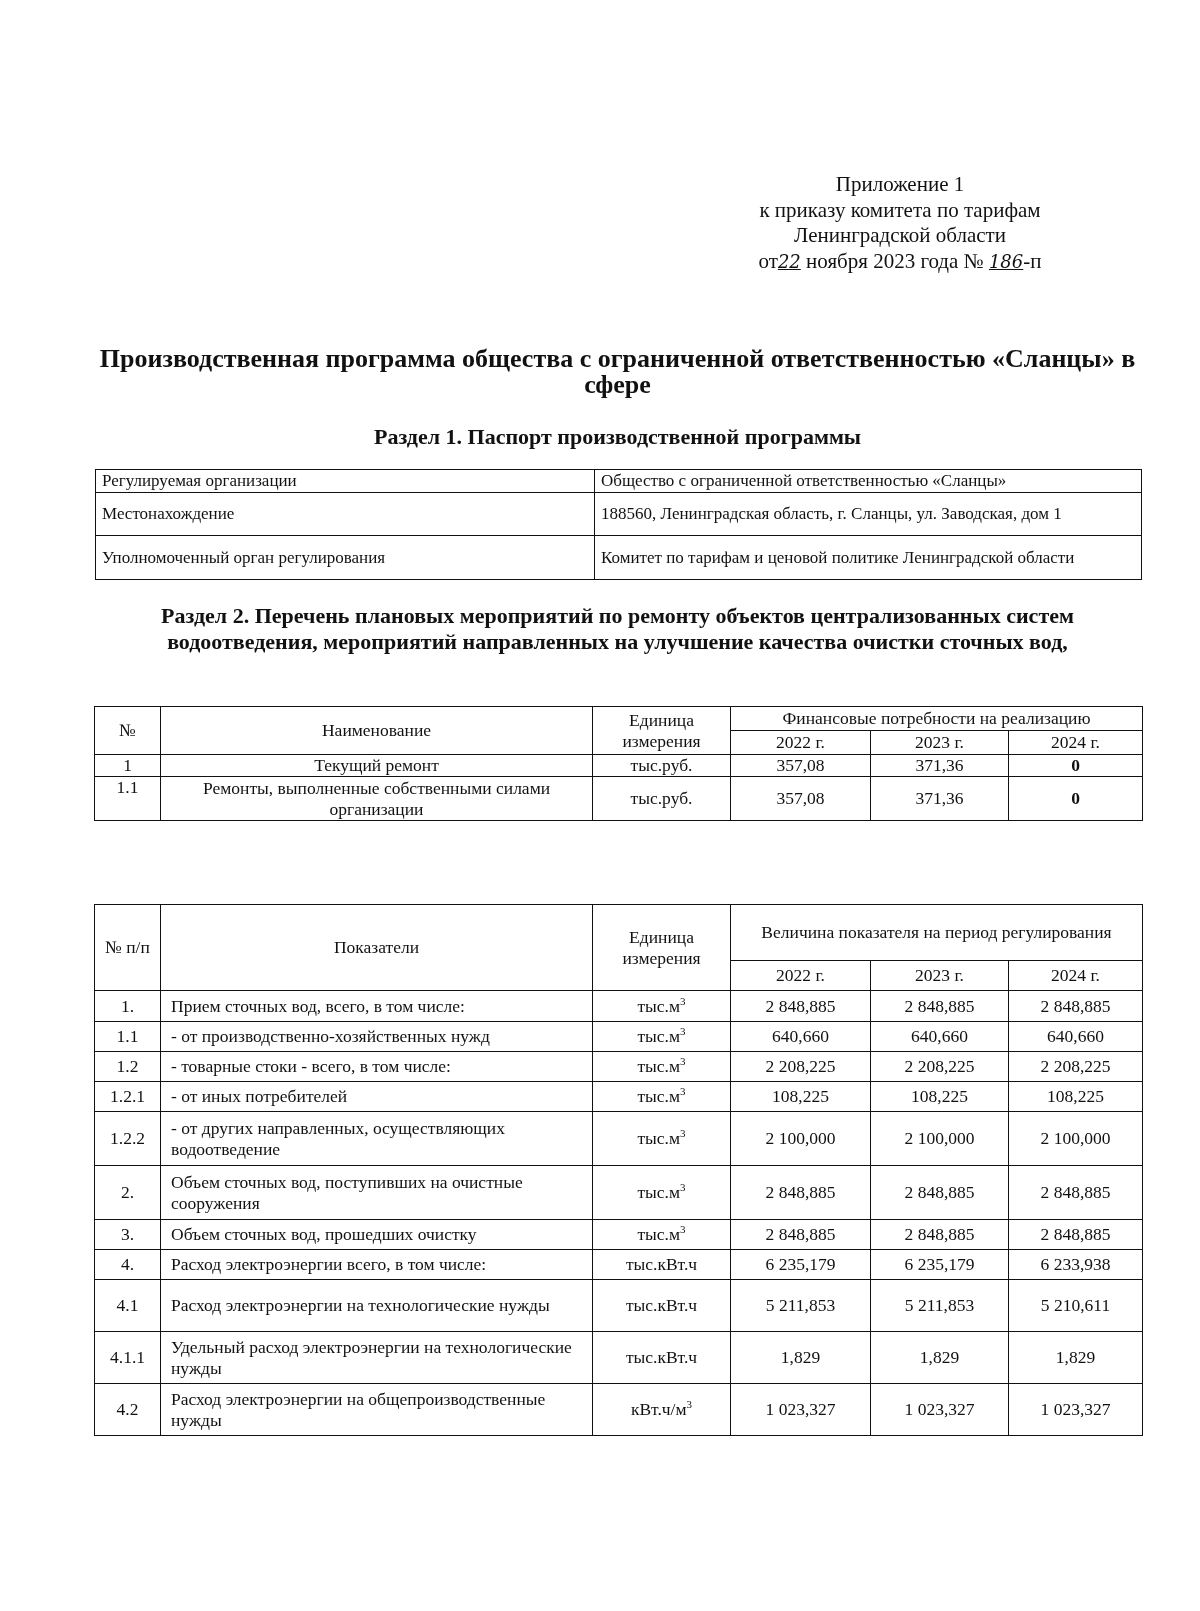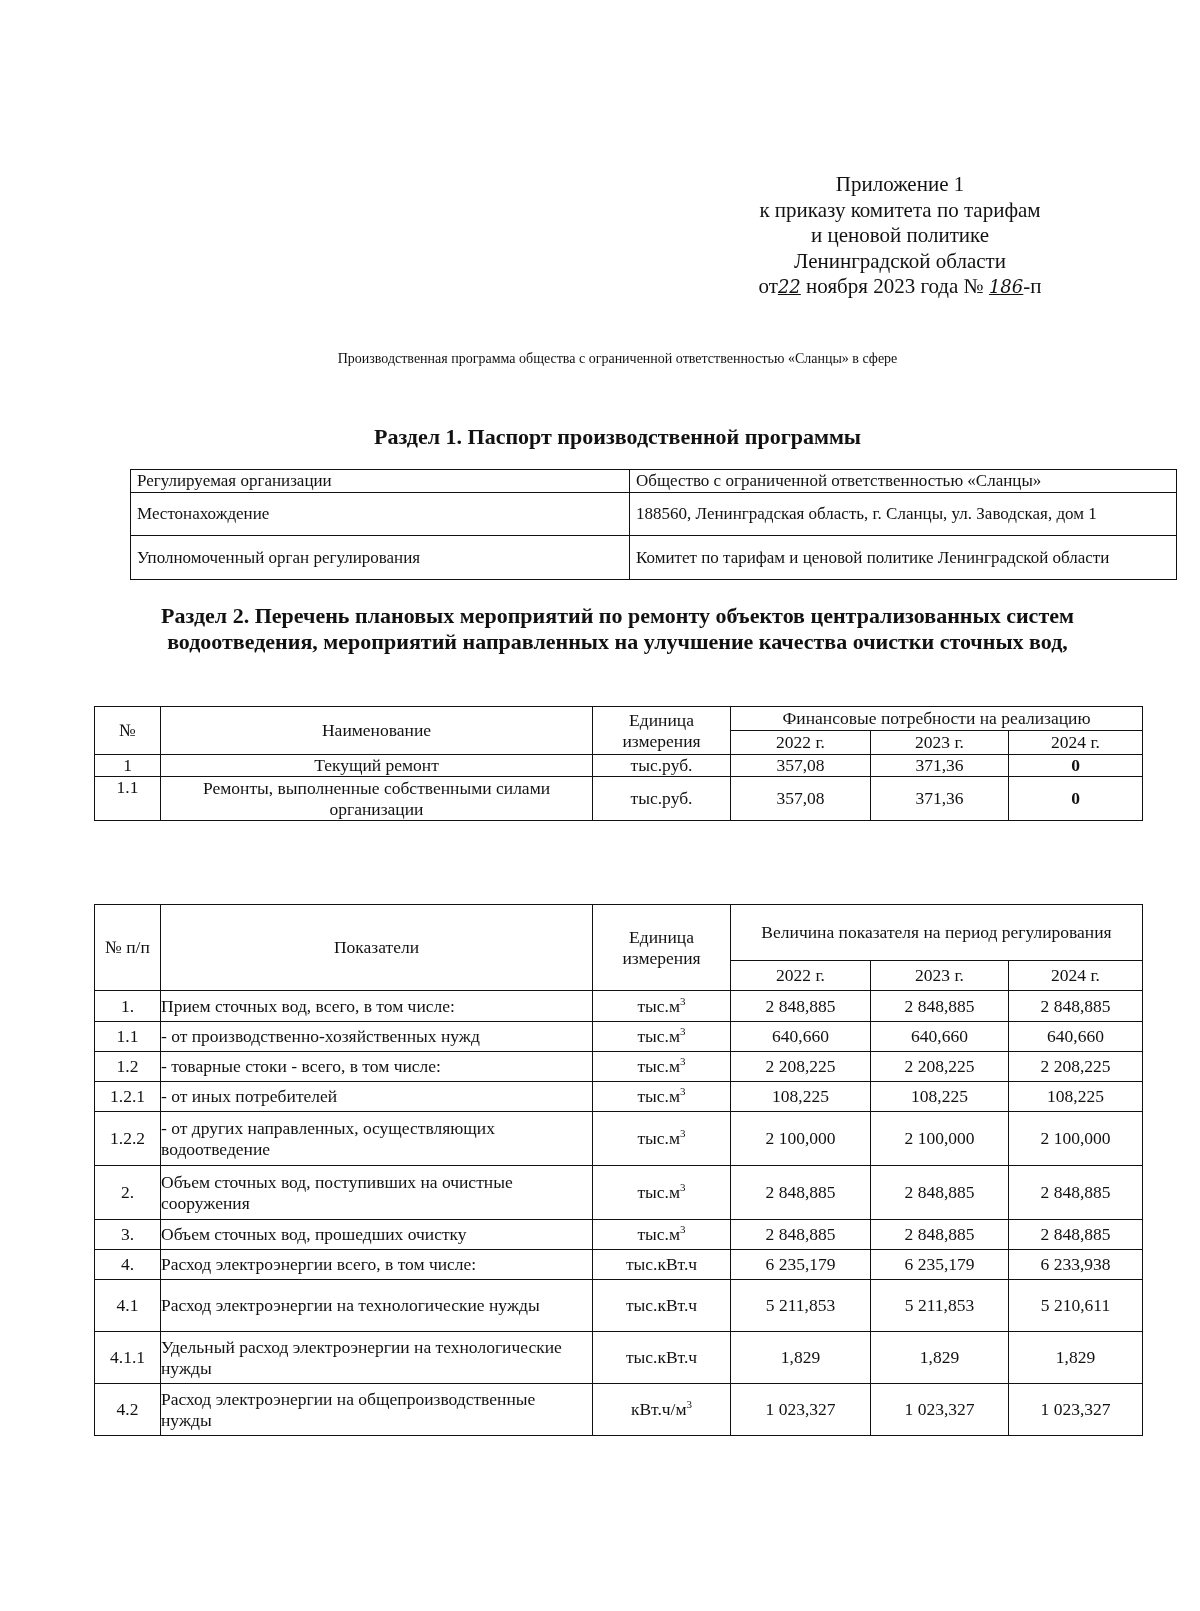--- a/index.html
+++ b/index.html
@@ -10,55 +10,54 @@
   .page { position: absolute; left: 0; top: 0; width: 1195px; height: 1611px; }
 
   .appendix {
     position: absolute; left: 735px; top: 172px; width: 330px;
     text-align: center; font-size: 21px; line-height: 25.5px;
   }
   .appendix .hand { font-style: italic; text-decoration: underline; font-family: "DejaVu Serif", serif; font-size: 18px; }
 
   .title {
     position: absolute; left: 95px; top: 346px; width: 1045px;
-    text-align: center; font-weight: normal; font-size: 14px; line-height: 26px;
+    text-align: center; font-weight: bold; font-size: 26px; line-height: 26px;
   }
   .sec-title {
     position: absolute; left: 95px; width: 1045px; text-align: center;
     font-weight: bold; font-size: 22px; line-height: 26px;
   }
 
   table { border-collapse: collapse; position: absolute; table-layout: fixed; }
   td, th { border: 1.5px solid #111; padding: 0 6px; font-weight: normal; vertical-align: middle; }
 
   
-  #t1 { left: 95px; top: 469px; width: 1047px; font-size: 17px; margin-left: 35px; }
+  #t1 { left: 95px; top: 469px; width: 1047px; font-size: 17px; }
   #t1 td { line-height: 20px; }
   #t1 td.k { width: 486px; }
 
   
   #t2 { left: 94px; top: 706px; width: 1048px; font-size: 17.5px; }
   #t2 td, #t2 th { text-align: center; line-height: 21px; padding: 0 4px; }
 
   
   #t3 { left: 94px; top: 904px; width: 1048px; font-size: 17.5px; }
   #t3 td, #t3 th { line-height: 21px; padding: 0 5px; }
   #t3 td.c, #t3 th { text-align: center; }
-  #t3 td.l { text-align: left; padding-left: 0; }
+  #t3 td.l { text-align: left; padding-left: 10px; }
   sup { font-size: 11px; vertical-align: 7px; line-height: 0; }
 </style>
 </head>
 <body>
 
 <div class="page">
 
   <div class="appendix">
     <div>Приложение 1</div>
     <div>к приказу комитета по тарифам</div>
-    <div>и ценовой политике</div>
     <div>Ленинградской области</div>
     <div><span>от</span><span class="hand">22</span><span style="white-space:pre"> ноября 2023 года № </span><span class="hand">186</span><span>-п</span></div>
   </div>
 
   <div class="title">
     <div>Производственная программа общества с ограниченной ответственностью «Сланцы» в сфере</div>
   </div>
 
   <div class="sec-title" style="top:424px">Раздел 1. Паспорт производственной программы</div>
 

